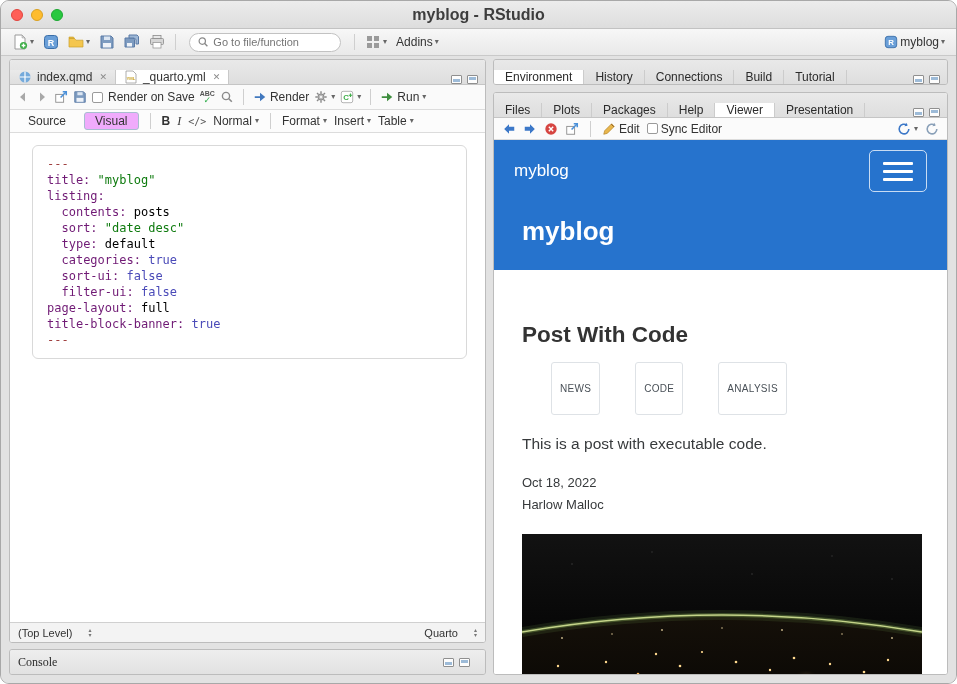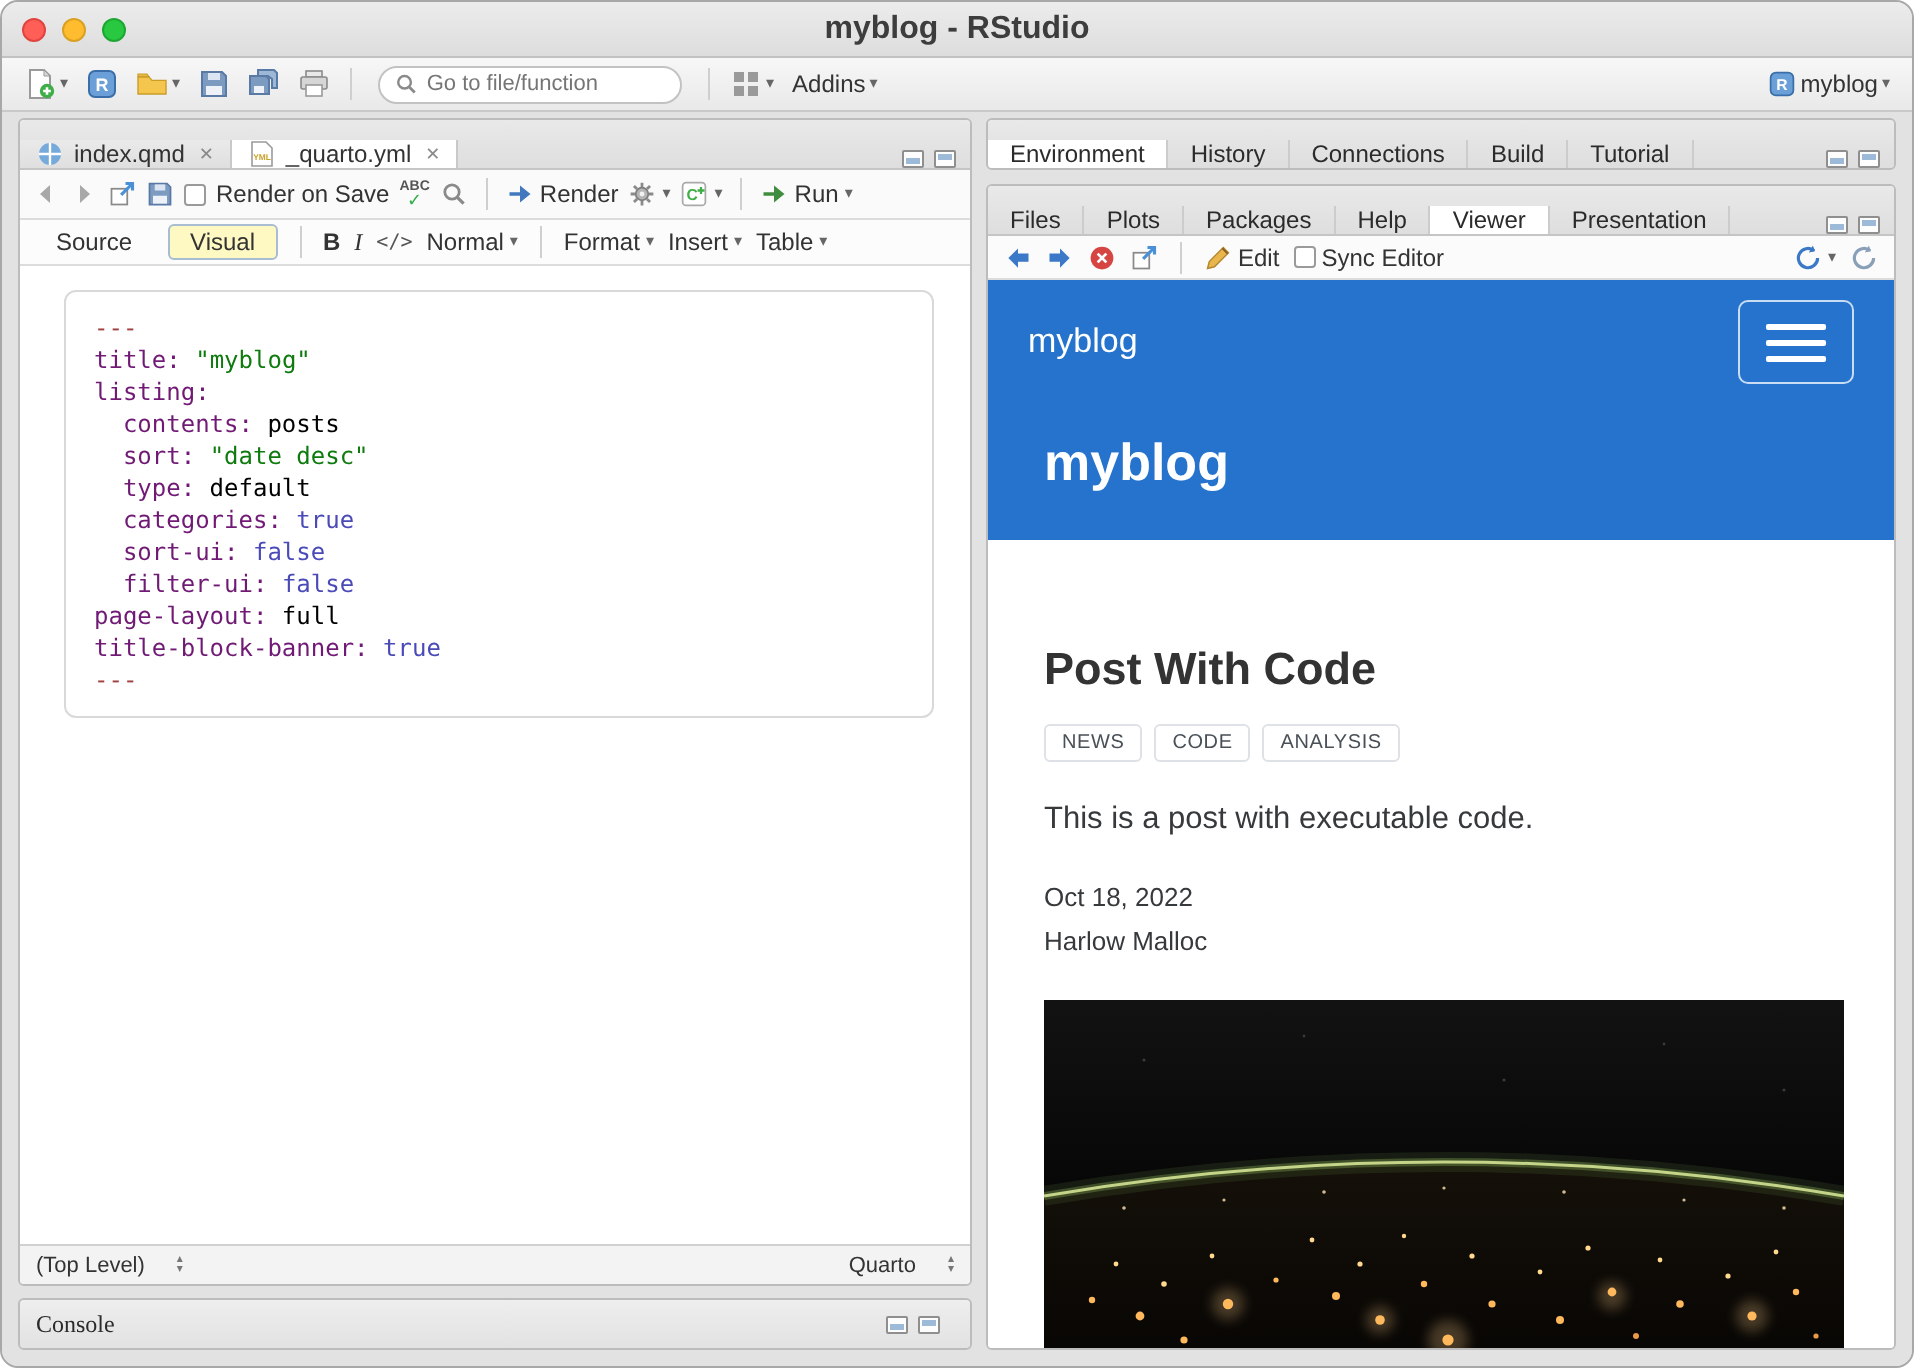--- a/index.html
+++ b/index.html
@@ -58,21 +58,21 @@
   .source-pane { flex:1; display:flex; flex-direction:column; min-height:0; }
   .ed-toolbar { height:25px; display:flex; align-items:center; padding:0 6px; gap:5px;
                 border-bottom:1px solid #dcdcdc; background:#fafafa; font-size:12px; color:#333; }
   .checkbox { width:11px; height:11px; border:1px solid #9a9a9a; border-radius:2px; background:#fff; display:inline-block; }
   .abc-icon { display:flex; flex-direction:column; align-items:center; line-height:7px; }
   .abc-icon .abc { font-size:7px; font-weight:bold; color:#555; }
   .abc-icon .chk { font-size:9px; color:#2fae4a; }
   .fmt-bar { height:23px; display:flex; align-items:center; padding:0 7px; gap:7px;
              border-bottom:1px solid #dcdcdc; background:#fcfcfc; font-size:12px; color:#333; }
   .seg-btn { padding:1px 10px; border:1px solid transparent; border-radius:3px; }
-  .seg-btn.active { background:#fef9c3; border-color:#a8bdd1; }
+  .seg-btn.active { background:#f0abfc; border-color:#a8bdd1; }
   .fmt-b { font-weight:bold; }
   .fmt-i { font-style:italic; font-family:"Liberation Serif",serif; }
   .fmt-code { font-family:"DejaVu Sans Mono",monospace; font-size:10px; color:#555; }
   .dd { display:flex; align-items:center; gap:3px; }
 
   .editor { flex:1; background:#fff; padding:12px 0 0 22px; overflow:hidden; }
   .yaml-block { border:1px solid #d9d9d9; border-radius:6px; padding:10px 10px 10px 14px; width:435px;
                 font-family:"DejaVu Sans Mono",monospace; }
   .code-line { font-size:12px; line-height:16px; white-space:pre; color:#000; }
   .tok-d { color:#a04040; } .tok-k { color:#701a75; } .tok-s { color:#0f7b0f; }
@@ -101,22 +101,22 @@
   .site-nav { height:62px; display:flex; align-items:center; padding:0 20px; }
   .nav-title { color:#fff; font-size:17px; }
   .toggler { margin-left:auto; width:58px; height:42px; border:1px solid rgba(255,255,255,0.75); border-radius:5px;
              display:flex; flex-direction:column; justify-content:center; align-items:center; gap:5px; }
   .toggler span { width:30px; height:3px; background:#fff; border-radius:1px; }
   .site-banner { padding:14px 0 0 28px; }
   .banner-title { color:#fff; font-size:26px; font-weight:bold; }
   .post { padding:52px 0 0 28px; color:#373a3c; }
   .post-title { font-size:22.5px; font-weight:600; color:#333; }
   .badges { display:flex; gap:6px; margin-top:14px; }
-  .badge { border:1px solid #dee2e6; border-radius:3px; padding:3px 8px; font-size:10px; color:#495057;
-           letter-spacing:0.3px; }
+  .badge { border:1px solid #dee2e6; border-radius:3px; padding:20px 8px; font-size:10px; color:#495057;
+           letter-spacing:0.3px;margin-left:29px; }
   .post-desc { font-size:15.5px; margin-top:20px; }
   .post-date { font-size:13px; margin-top:22px; }
   .post-author { font-size:13px; margin-top:7px; }
   .post-image { width:400px; height:200px; margin-top:22px; display:block; }
 </style>
 </head>
 <body>
 
 <div class="window">
 

